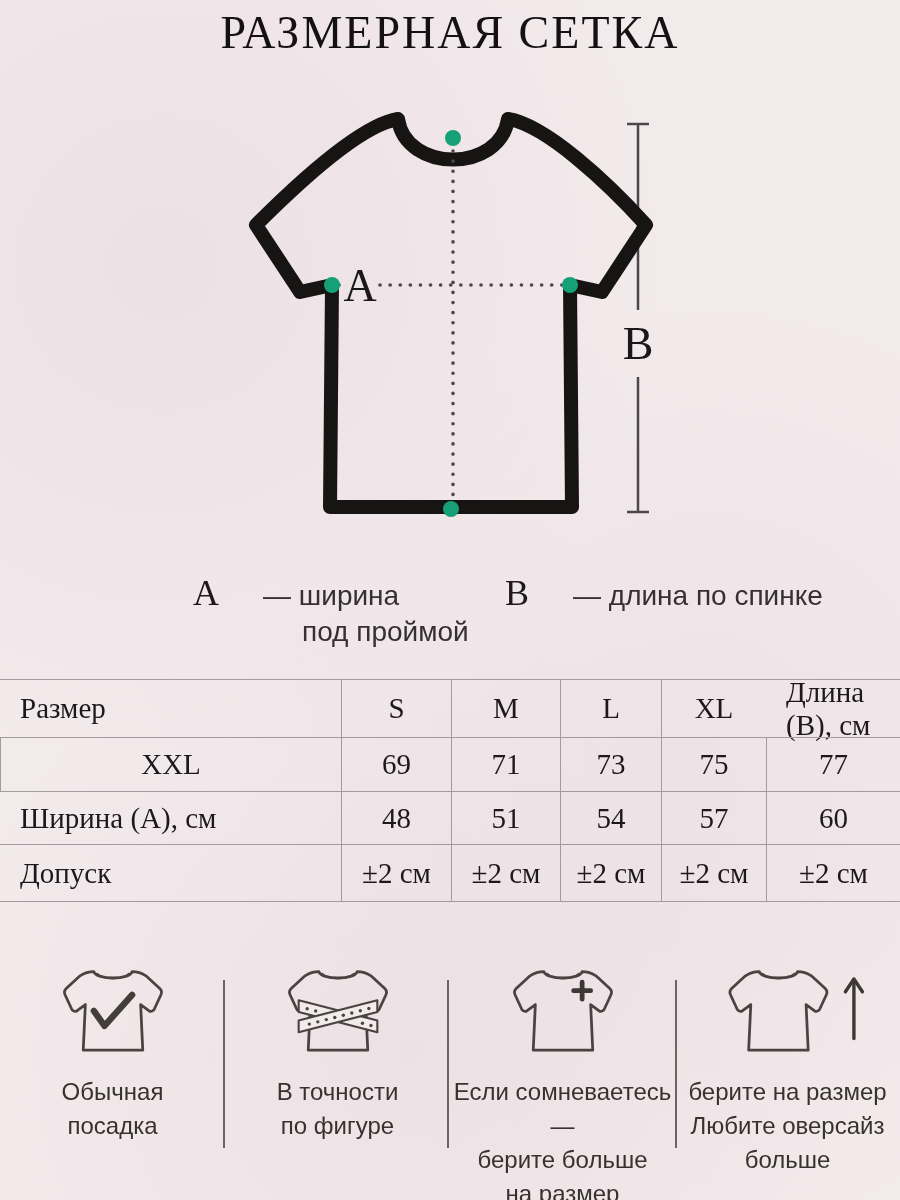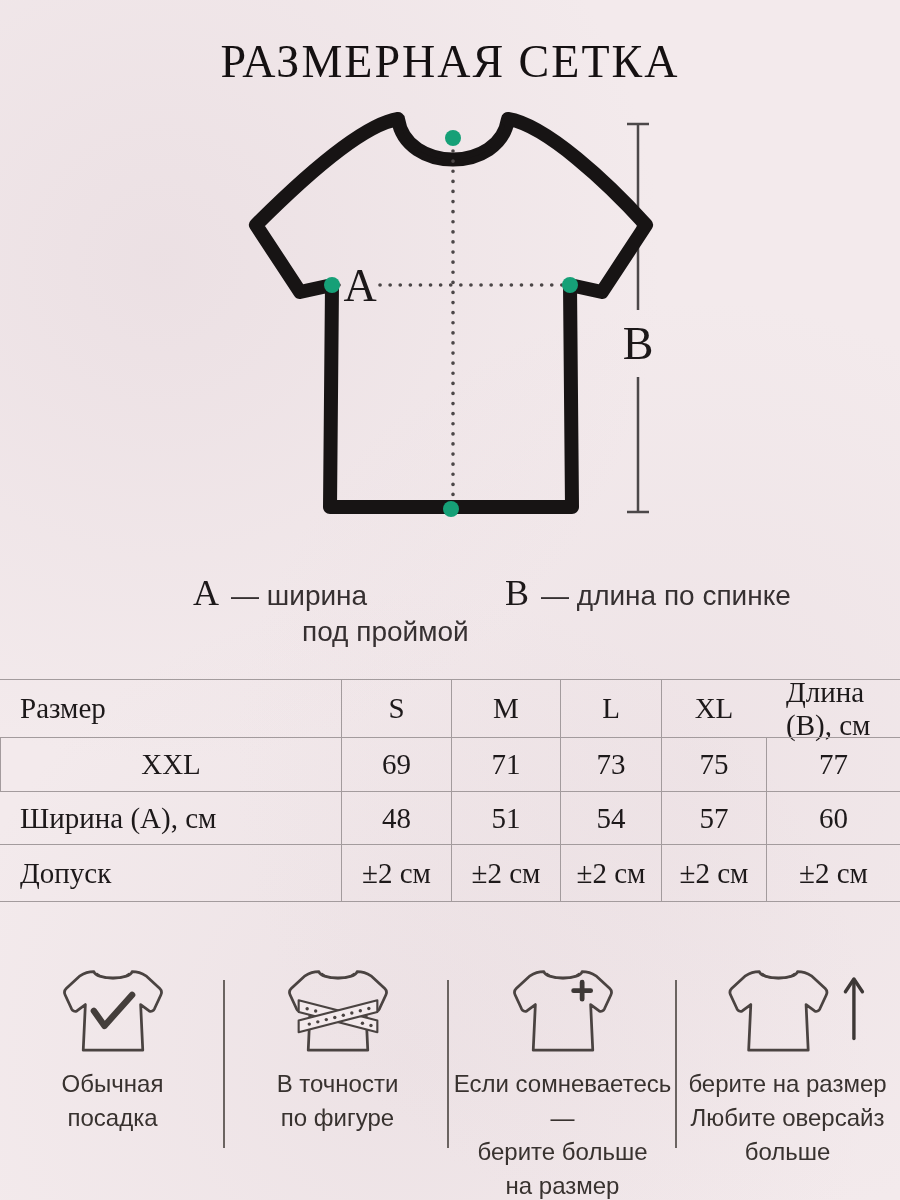--- a/index.html
+++ b/index.html
@@ -10,33 +10,33 @@
     background-image:
       radial-gradient(circle at 18% 22%, rgba(222,206,212,.35), transparent 42%),
       radial-gradient(circle at 78% 64%, rgba(226,211,216,.30), transparent 45%),
       radial-gradient(circle at 45% 88%, rgba(218,202,208,.25), transparent 40%);
     font-family:"Liberation Serif", serif;
     color:#1d191a;
   }
   .title {
     position:absolute; top:6px; left:0; width:900px;
     text-align:center; font-size:46px; letter-spacing:2px;
-    color:#151112; white-space:nowrap;margin-top:29px;
+    color:#151112; white-space:nowrap;
   }
   
   .diagram { position:absolute; left:220px; top:95px; width:470px; height:460px; }
   .shirt   { fill:none; stroke:#171414; stroke-width:14; stroke-linejoin:round; stroke-linecap:round; }
   .collar  { fill:none; stroke:#171414; stroke-width:5; stroke-linecap:round; }
   .bline   { fill:none; stroke:#4c4849; stroke-width:2.5; }
   .dotted  { fill:none; stroke:#4b4647; stroke-width:3.6; stroke-linecap:round; stroke-dasharray:0.1 10; }
   .measure-letter { font-family:"Liberation Serif", serif; font-size:46px; fill:#1c1819; text-anchor:middle; }
   
   .legend-row { position:absolute; display:flex; align-items:baseline; gap:12px; white-space:nowrap; }
   .legend-letter { font-family:"Liberation Serif", serif; font-size:36px; color:#1d191a; }
-  .legend-text { font-family:"Liberation Sans", sans-serif; font-size:28px; color:#363031; }
+  .legend-text { font-family:"Liberation Sans", sans-serif; font-size:28px; color:#363031;margin-left:32px; }
   #legend-a { left:193px; top:572px; }
   #legend-a-sub { position:absolute; left:282px; top:616px; font-family:"Liberation Sans", sans-serif; font-size:28px; color:#363031;margin-left:20px; }
   #legend-b { left:505px; top:572px; }
   
   .size-table {
     position:absolute; left:0; top:679px; width:900px;
     display:grid;
     grid-template-columns:341px 110px 109px 101px 105px 134px;
     grid-template-rows:58px 54px 53px 58px;
     font-size:29px;
@@ -45,21 +45,21 @@
   .tc.label { padding-left:20px; }
   .tc.val { justify-content:center; border-left:1.5px solid #a39b9d; }
   .tc.bottom { border-bottom:1.5px solid #a39b9d;text-align:right; }
   
   .fit-guide { position:absolute; left:0; top:962px; width:900px; display:grid; grid-template-columns:225px 225px 225px 225px; }
   .guide-cell { display:flex; flex-direction:column; align-items:center; }
   .guide-icon { width:160px; height:101px; display:block; }
   .tee { fill:none; stroke:#4a4341; stroke-width:2.6; stroke-linejoin:round; stroke-linecap:round; }
   .tee-thin { fill:none; stroke:#4a4341; stroke-width:1.8; stroke-linecap:round; }
   .band { fill:#f3eaec; stroke:#4a4341; stroke-width:2; stroke-linejoin:round; }
-  .caption { margin-top:4px; text-align:center; font-family:"Liberation Sans", sans-serif; font-size:24px; line-height:1.42; color:#38322f; }
+  .caption { margin-top:12px; text-align:center; font-family:"Liberation Sans", sans-serif; font-size:24px; line-height:1.42; color:#38322f; }
   .guide-sep { position:absolute; width:2px; height:168px; top:980px; background:#6b6461; }
 </style>
 </head>
 <body>
 
 <div id="page">
 
   <div class="title">РАЗМЕРНАЯ СЕТКА</div>
 
   <svg class="diagram" viewBox="0 0 470 460" xmlns="http://www.w3.org/2000/svg">

